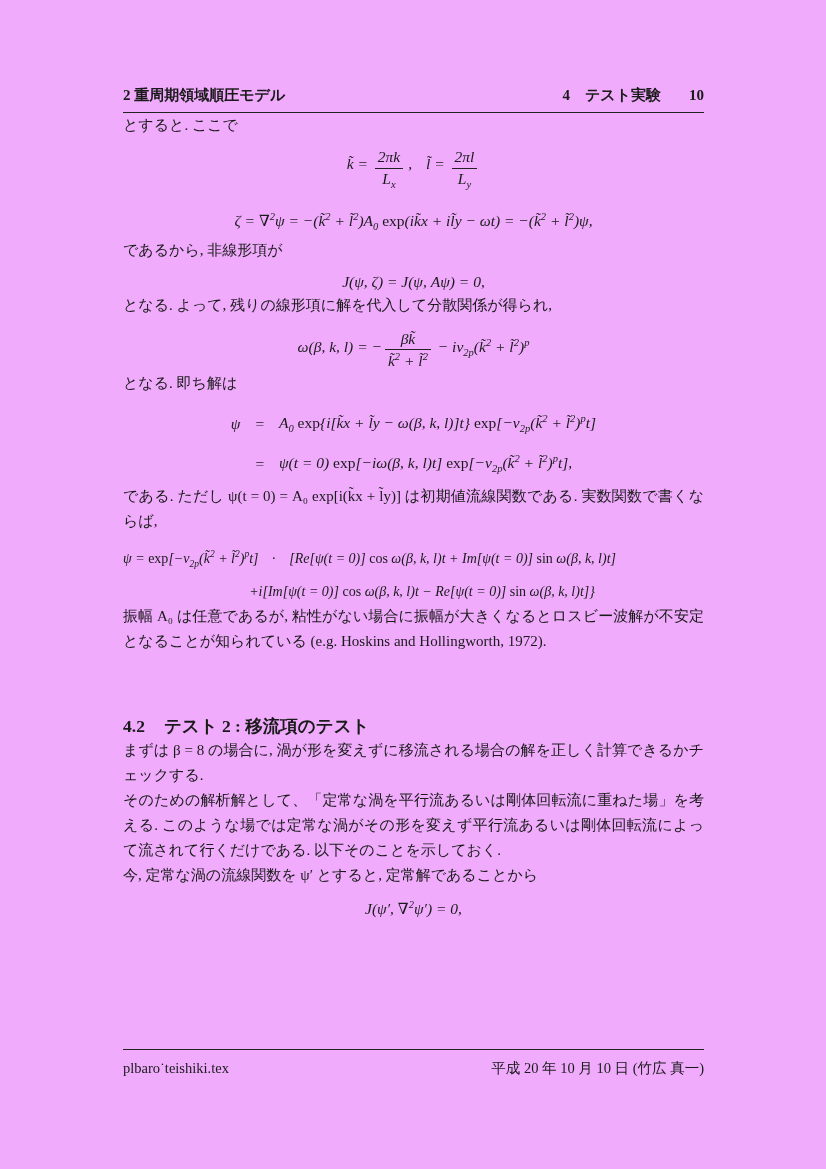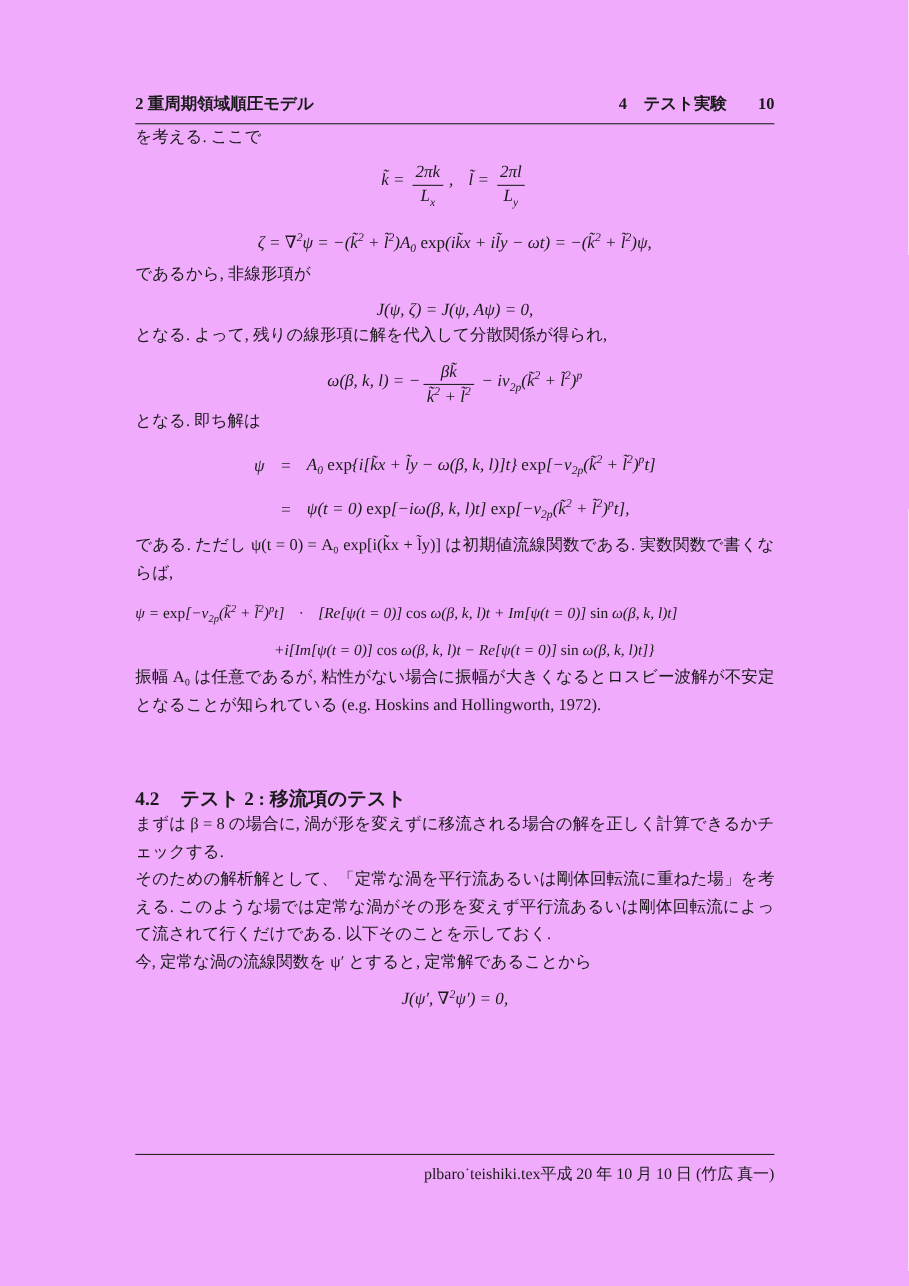--- a/index.html
+++ b/index.html
@@ -64,39 +64,39 @@
   .wide-eq .l2 { text-align:center; margin-top:4px; white-space:nowrap; }
 
   .section-heading {
     margin-top:60px; font-size:17.5px; font-weight:bold; line-height:24px;
     display:flex; gap:19px; align-items:baseline;
   }
 
   .pagefooter {
     position:absolute; left:123px; top:1049px; width:581px;
     border-top:1px solid #222222; padding-top:9px;
-    display:flex; justify-content:flex-end; align-items:baseline;
+    display:flex; justify-content:space-between; align-items:baseline;
     font-size:14.5px; line-height:19px;
   }
 </style>
 </head>
 <body>
 
 <div class="page">
   <div class="content">
 
     <div class="running-header">
       <span>2 重周期領域順圧モデル</span>
       <span class="hdr-right">
         <span>4　テスト実験</span>
         <span>10</span>
       </span>
     </div>
 
-    <p class="body mt-p1">を考える. ここで</p>
+    <p class="body mt-p1">とすると. ここで</p>
 
     <div class="dmath eq-wavenumber">
       <span class="math">k̃ = </span><span class="frac"><span class="fnum math">2πk</span><span class="fden math">L<sub>x</sub></span></span><span class="math wvsep">,</span><span class="math">l̃ = </span><span class="frac"><span class="fnum math">2πl</span><span class="fden math">L<sub>y</sub></span></span>
     </div>
 
 
     <div class="dmath eq-vorticity">
       <span class="math">ζ = ∇<sup>2</sup>ψ = −(k̃<sup>2</sup> + l̃<sup>2</sup>)A<sub>0</sub> <span class="rm">exp</span>(ik̃x + il̃y − ωt) = −(k̃<sup>2</sup> + l̃<sup>2</sup>)ψ,</span>
     </div>
 

